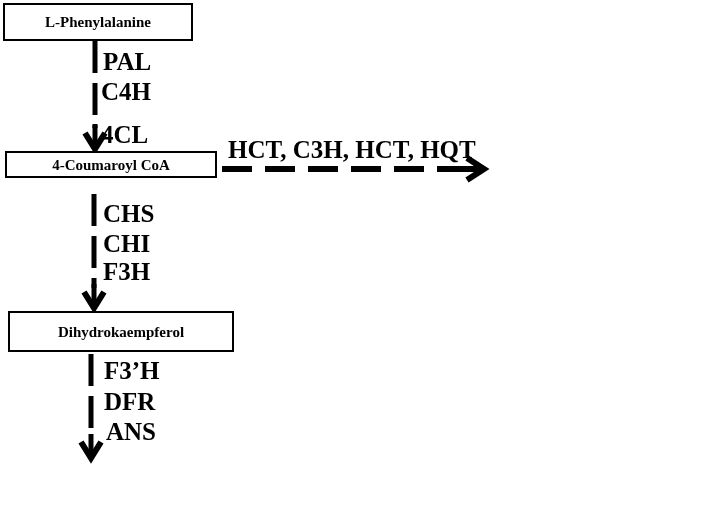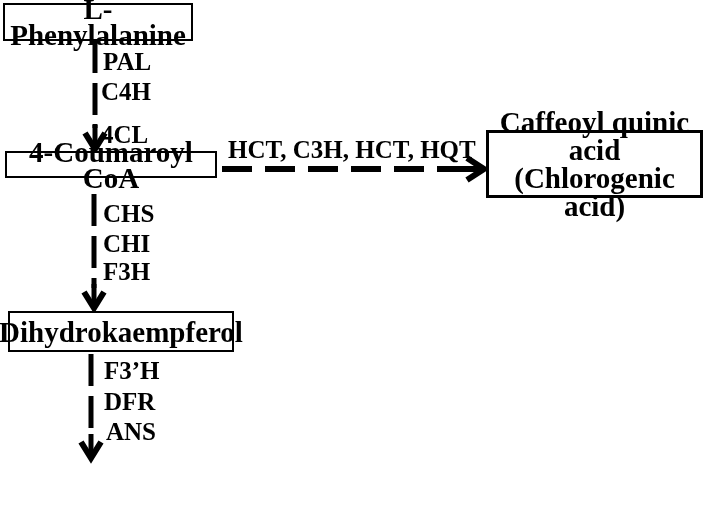--- a/index.html
+++ b/index.html
@@ -47,21 +47,21 @@
     position:absolute;
     box-sizing:border-box;
     border:2px solid var(--ink);
     background:var(--paper);
     display:flex;
     flex-direction:column;
     align-items:center;
     justify-content:center;
     text-align:center;
     font-weight:bold;
-    font-size:29px;
+    font-size:15px;
     line-height:26px;
   }
   .node.thick{border-width:3px;line-height:28px;}
   .enz{
     position:absolute;
     font-weight:bold;
     font-size:25px;
     line-height:22px;
     white-space:nowrap;
   }
@@ -104,24 +104,20 @@
 
   <div class="node" style="left:5px;top:151px;width:212px;height:27px">
     <span>4-Coumaroyl CoA</span>
   </div>
 
   <div class="node" style="left:8px;top:311px;width:226px;height:41px">
     <span>Dihydrokaempferol</span>
   </div>
 
 
-  <div class="node thick" style="left:486px;top:130px;width:217px;height:68px">
-    <span>Caffeoyl quinic acid</span>
-    <span>(Chlorogenic acid)</span>
-  </div>
 
   <span class="enz" style="left:103px;top:51px">PAL</span>
   <span class="enz" style="left:101px;top:81px">C4H</span>
   <span class="enz" style="left:101px;top:124px">4CL</span>
 
   <span class="enz" style="left:228px;top:139px">HCT, C3H, HCT, HQT</span>
 
   <span class="enz" style="left:103px;top:203px">CHS</span>
   <span class="enz" style="left:103px;top:233px">CHI</span>
   <span class="enz" style="left:103px;top:261px">F3H</span>

